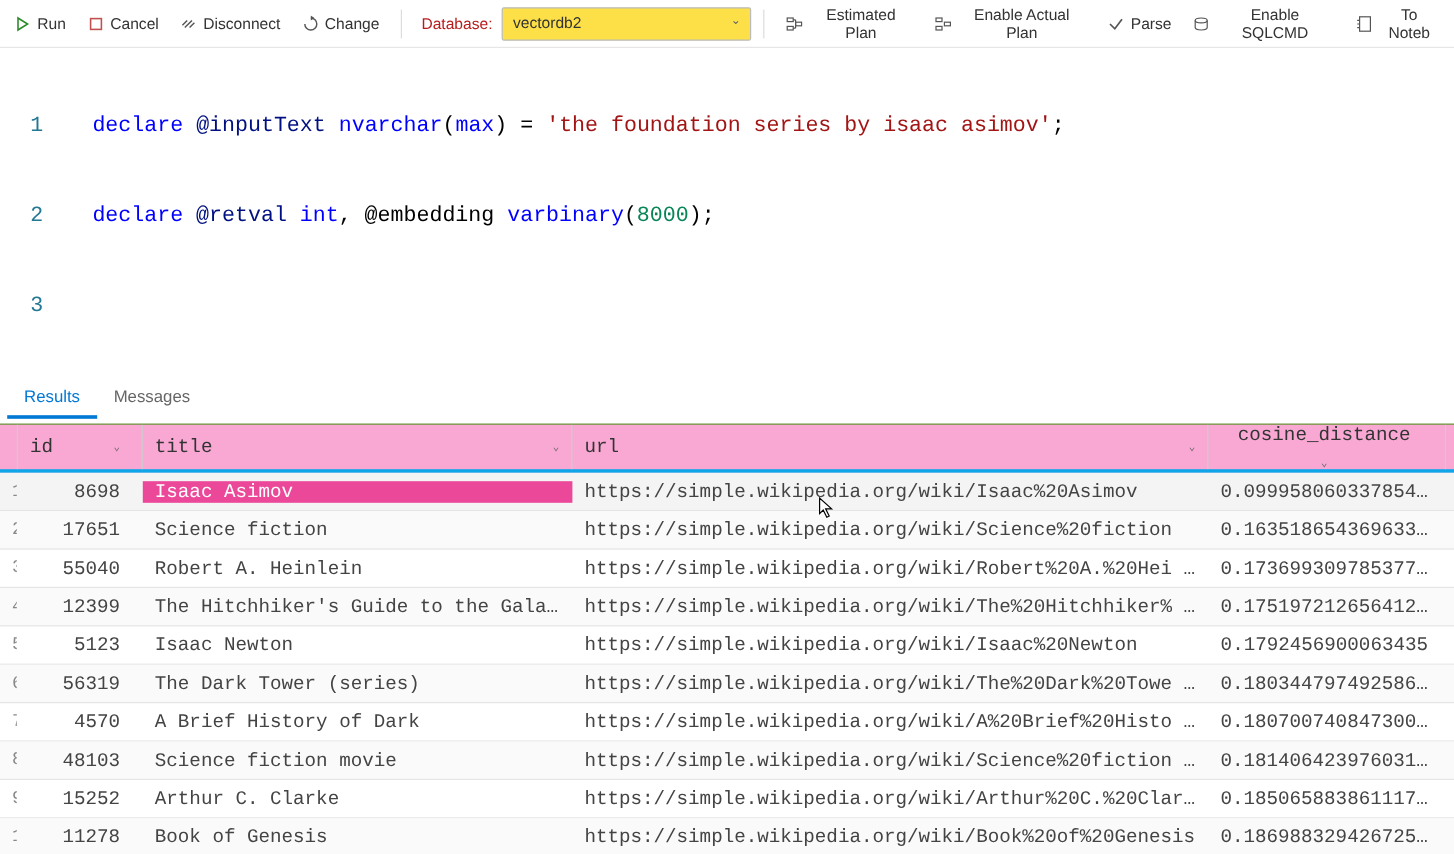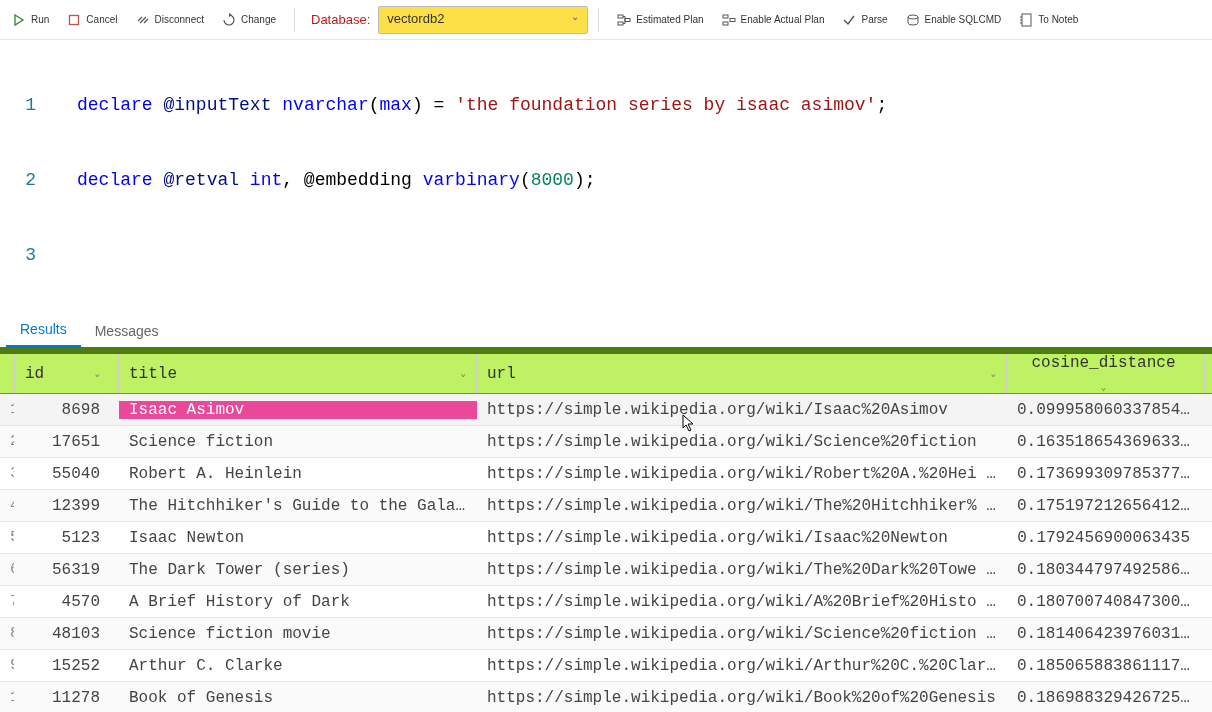--- a/index.html
+++ b/index.html
@@ -21,21 +21,21 @@
     gap: 2px;
   }
   .tb-btn {
     display: flex;
     align-items: center;
     padding: 4px 8px;
     gap: 5px;
     cursor: pointer;
     background: none;
     border: none;
-    font-size: 10px;
+    font-size: 13px;
     color: #333;
     border-radius: 2px;
   }
   .sep { width:1px; height:24px; background:#ddd; margin:0 8px; }
   .db-label { margin-left:6px; margin-right:6px; color:#b91c1c; }
   .db-select {
     display:flex; align-items:flex-start; justify-content:space-between;
     border:1px solid #bbb; border-radius:2px;
     padding:4px 8px; width:210px; height:28px;
     font-size:13px; background:#fde047;
@@ -61,37 +61,37 @@
   }
   .code { flex:1;margin-left:23px; }
   .kw { color:#0000ff; }
   .str{ color:#a31515; }
   .num{ color:#098658; }
   .p  { color:#000; }
   .v  { color:#001080; }
 
   
   .tabs {
-    display:flex; align-items:center;
-    border-bottom:7px solid #4d7c0f;
+    display:flex; align-items:flex-start;
+    border-bottom:1px solid #4d7c0f;
     height:40px;
     padding-left:6px;
   }
   .tab {
     padding:8px 14px 8px 14px; font-size:14px;
     color:#666; cursor:pointer;
   }
   .tab.active {
     color:#0078d4; border-bottom:3px solid #0078d4;
     font-weight:500;
   }
 
   
   .grid { font-family: Consolas, "Courier New", monospace; font-size:16px; }
-  .ghead { display:flex; height:40px; border-bottom:1px solid #0ea5e9; background:#bef264; }
+  .ghead { display:flex; height:40px; border-bottom:3px solid #0ea5e9; background:#f9a8d4; }
   .gh {
     display:flex; align-items:center; justify-content:space-between;
     padding:0 10px; border-right:1px solid #ccc; color:#333;
     position:relative;
   }
   .gh .dd { font-size:9px; color:#666; }
   .gh .rs { position:absolute; right:-3px; top:0; width:6px; height:100%; cursor:col-resize; }
   .grow { display:flex; height:32px; border-bottom:1px solid #e5e5e5; align-items:center; }
   .grow:nth-child(even){ background:#fafafa; }
   .gc { padding:0 10px; border-right:1px solid transparent; overflow:hidden; white-space:nowrap; text-overflow:ellipsis; color:#444; }

